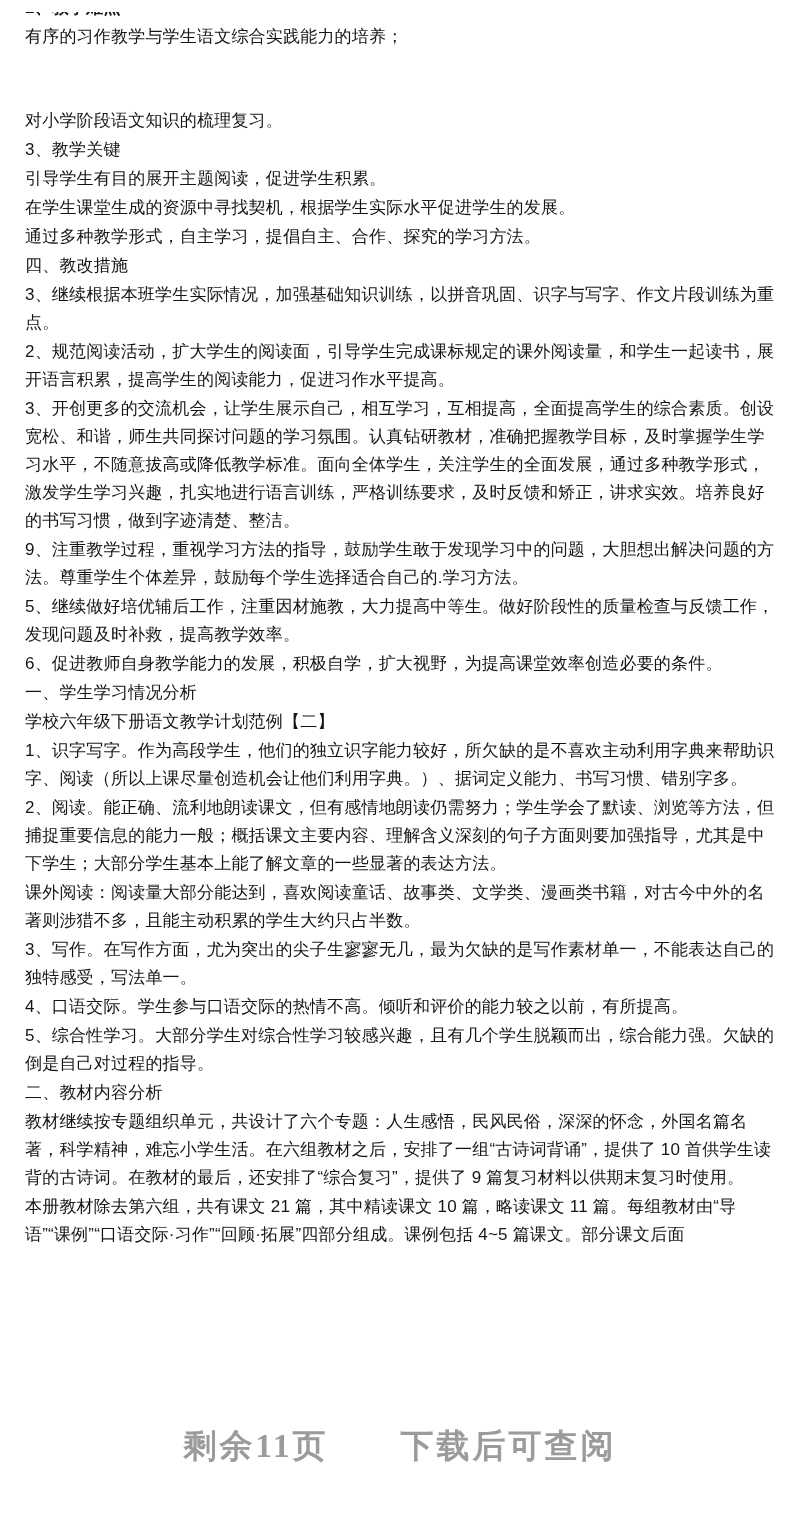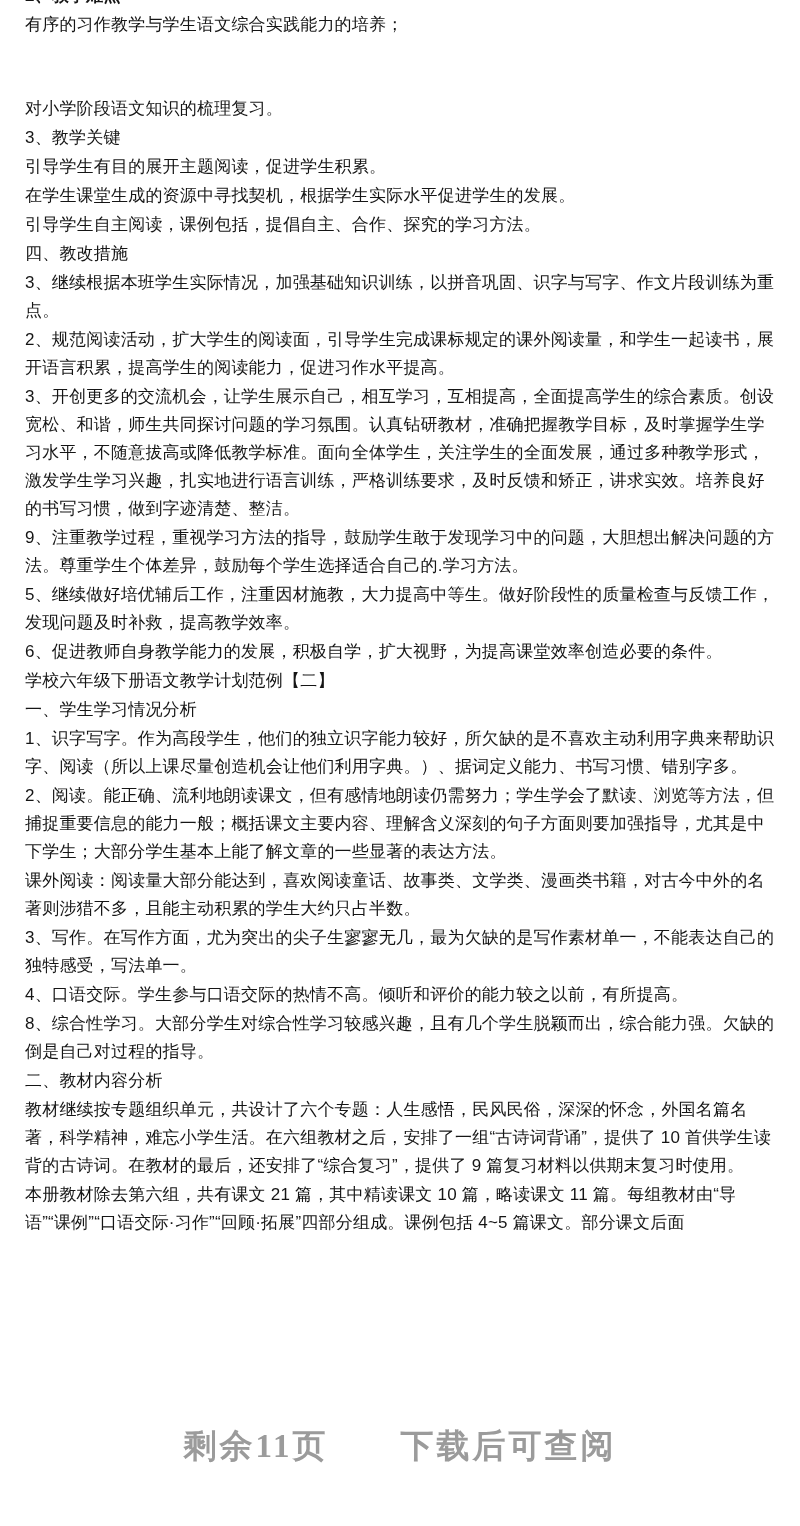--- a/index.html
+++ b/index.html
@@ -5,21 +5,21 @@
   html, body { margin: 0; padding: 0; background: #ffffff; }
   .page {
     position: relative;
     width: 800px;
     height: 1526px;
     background: #ffffff;
     overflow: hidden;
     font-family: "Liberation Sans", sans-serif;
   }
   .doc {
-    padding: 0 25px;
+    padding: 12px 25px;
     font-size: 17px;
     line-height: 28px;
     color: #151515;
     letter-spacing: 0.2px;
   }
   .para { margin: 1px 0; }
   .para.heading { font-weight: 400; }
   .para.clipped-heading {
     height: 10px;
     overflow: hidden;
@@ -49,34 +49,34 @@
   <div class="doc">
       <div class="para clipped-heading">
         <span>2、教学难点</span>
       </div>
       <div class="para text">有序的习作教学与学生语文综合实践能力的培养；</div>
       <div class="para spacer"></div>
       <div class="para text">对小学阶段语文知识的梳理复习。</div>
       <div class="para text">3、教学关键</div>
       <div class="para text">引导学生有目的展开主题阅读，促进学生积累。</div>
       <div class="para text">在学生课堂生成的资源中寻找契机，根据学生实际水平促进学生的发展。</div>
-      <div class="para text">引导学生自主阅读，课例包括，提倡自主、合作、探究的学习方法。</div>
+      <div class="para text">通过多种教学形式，自主学习，提倡自主、合作、探究的学习方法。</div>
       <div class="para heading">四、教改措施</div>
       <div class="para text">3、继续根据本班学生实际情况，加强基础知识训练，以拼音巩固、识字与写字、作文片段训练为重点。</div>
       <div class="para text">2、规范阅读活动，扩大学生的阅读面，引导学生完成课标规定的课外阅读量，和学生一起读书，展开语言积累，提高学生的阅读能力，促进习作水平提高。</div>
       <div class="para text">3、开创更多的交流机会，让学生展示自己，相互学习，互相提高，全面提高学生的综合素质。创设宽松、和谐，师生共同探讨问题的学习氛围。认真钻研教材，准确把握教学目标，及时掌握学生学习水平，不随意拔高或降低教学标准。面向全体学生，关注学生的全面发展，通过多种教学形式，激发学生学习兴趣，扎实地进行语言训练，严格训练要求，及时反馈和矫正，讲求实效。培养良好的书写习惯，做到字迹清楚、整洁。</div>
       <div class="para text">9、注重教学过程，重视学习方法的指导，鼓励学生敢于发现学习中的问题，大胆想出解决问题的方法。尊重学生个体差异，鼓励每个学生选择适合自己的.学习方法。</div>
       <div class="para text">5、继续做好培优辅后工作，注重因材施教，大力提高中等生。做好阶段性的质量检查与反馈工作，发现问题及时补救，提高教学效率。</div>
       <div class="para text">6、促进教师自身教学能力的发展，积极自学，扩大视野，为提高课堂效率创造必要的条件。</div>
+      <div class="para heading">一、学生学习情况分析</div>
       <div class="para heading">学校六年级下册语文教学计划范例【二】</div>
-      <div class="para heading">一、学生学习情况分析</div>
       <div class="para text">1、识字写字。作为高段学生，他们的独立识字能力较好，所欠缺的是不喜欢主动利用字典来帮助识字、阅读（所以上课尽量创造机会让他们利用字典。）、据词定义能力、书写习惯、错别字多。</div>
       <div class="para text">2、阅读。能正确、流利地朗读课文，但有感情地朗读仍需努力；学生学会了默读、浏览等方法，但捕捉重要信息的能力一般；概括课文主要内容、理解含义深刻的句子方面则要加强指导，尤其是中下学生；大部分学生基本上能了解文章的一些显著的表达方法。</div>
       <div class="para text">课外阅读：阅读量大部分能达到，喜欢阅读童话、故事类、文学类、漫画类书籍，对古今中外的名著则涉猎不多，且能主动积累的学生大约只占半数。</div>
       <div class="para text">3、写作。在写作方面，尤为突出的尖子生寥寥无几，最为欠缺的是写作素材单一，不能表达自己的独特感受，写法单一。</div>
       <div class="para text">4、口语交际。学生参与口语交际的热情不高。倾听和评价的能力较之以前，有所提高。</div>
-      <div class="para text">8、综合性学习。大部分学生对综合性学习较感兴趣，且有几个学生脱颖而出，综合能力强。欠缺的倒是自己对过程的指导。</div>
+      <div class="para text">5、综合性学习。大部分学生对综合性学习较感兴趣，且有几个学生脱颖而出，综合能力强。欠缺的倒是自己对过程的指导。</div>
       <div class="para heading">二、教材内容分析</div>
       <div class="para text">教材继续按专题组织单元，共设计了六个专题：人生感悟，民风民俗，深深的怀念，外国名篇名著，科学精神，难忘小学生活。在六组教材之后，安排了一组“古诗词背诵”，提供了 10 首供学生读背的古诗词。在教材的最后，还安排了“综合复习”，提供了 9 篇复习材料以供期末复习时使用。</div>
       <div class="para text">本册教材除去第六组，共有课文 21 篇，其中精读课文 10 篇，略读课文 11 篇。每组教材由“导语”“课例”“口语交际·习作”“回顾·拓展”四部分组成。课例包括 4~5 篇课文。部分课文后面</div>
     </div>
   <div class="footer-notice">剩余11页　　下载后可查阅</div>
 </div>
 
 </body></html>

